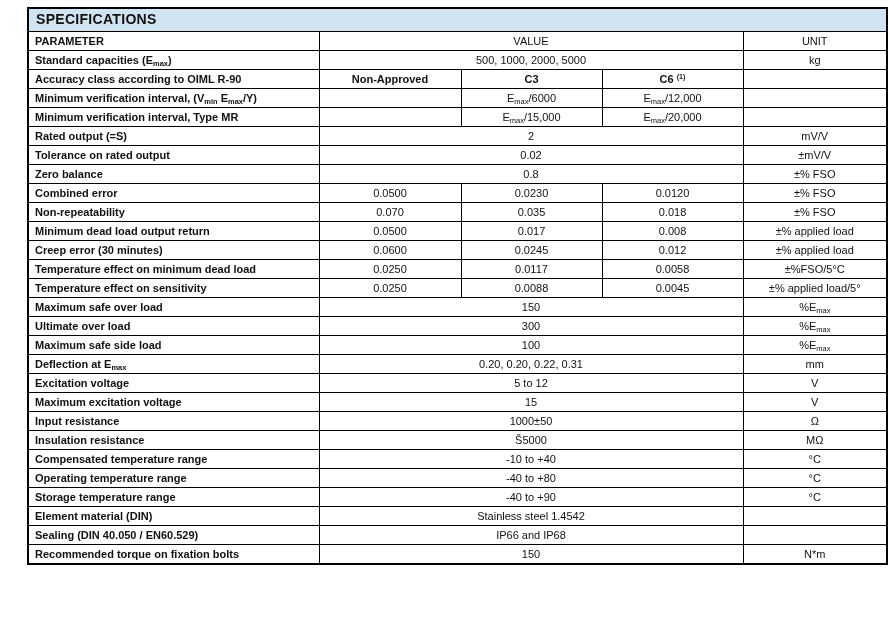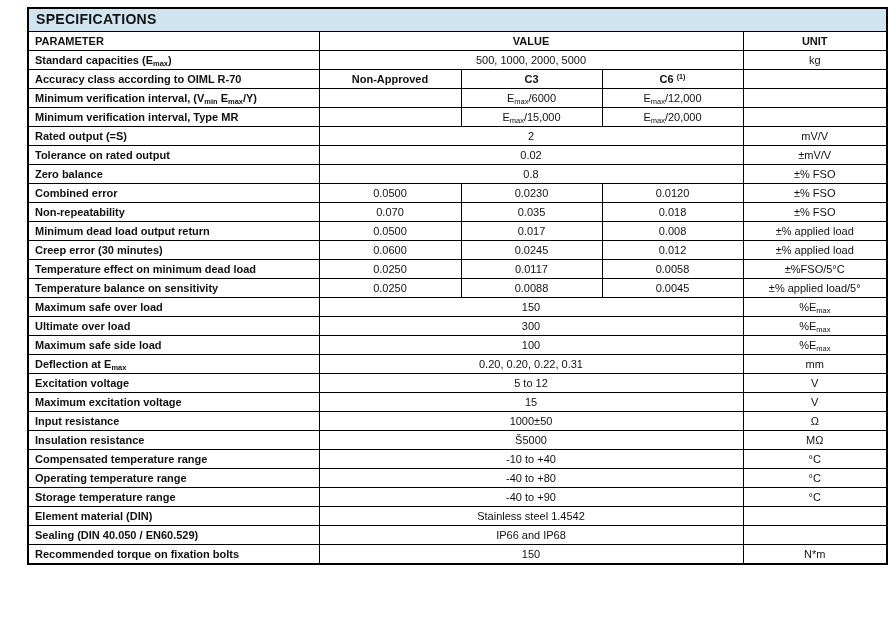--- a/index.html
+++ b/index.html
@@ -45,21 +45,21 @@
     padding-left: 7px;
     margin-top: 48px;
   }
   th.param-head, td.param {
     text-align: left;
     font-weight: bold;
     padding-left: 7px;
   }
   th.val-head, th.unit-head {
     text-align: center;
-    font-weight: bold;
+    font-weight: normal;
   }
   td.val, td.unit {
     text-align: center;
     font-weight: normal;
   }
   td.val.bold { font-weight: bold; }
   sub {
     font-size: 68%;
     vertical-align: baseline;
     position: relative;
@@ -95,21 +95,21 @@
         <th class="unit-head">UNIT</th>
       </tr>
     </thead>
     <tbody>
         <tr>
           <td class="param">Standard capacities (E<sub>max</sub>)</td>
           <td class="val" colspan="3">500, 1000, 2000, 5000</td>
           <td class="unit">kg</td>
         </tr>
         <tr>
-          <td class="param">Accuracy class according to OIML R-70</td>
+          <td class="param">Accuracy class according to OIML R-90</td>
           <td class="val bold">Non-Approved</td>
           <td class="val bold">C3</td>
           <td class="val bold">C6 <sup>(1)</sup></td>
           <td class="unit"></td>
         </tr>
         <tr>
           <td class="param">Minimum verification interval, (V<sub>min</sub> E<sub>max</sub>/Y)</td>
           <td class="val"></td>
           <td class="val">E<sub>max</sub>/6000</td>
           <td class="val">E<sub>max</sub>/12,000</td>
@@ -166,21 +166,21 @@
           <td class="unit">±% applied load</td>
         </tr>
         <tr>
           <td class="param">Temperature effect on minimum dead load</td>
           <td class="val">0.0250</td>
           <td class="val">0.0117</td>
           <td class="val">0.0058</td>
           <td class="unit">±%FSO/5°C</td>
         </tr>
         <tr>
-          <td class="param">Temperature balance on sensitivity</td>
+          <td class="param">Temperature effect on sensitivity</td>
           <td class="val">0.0250</td>
           <td class="val">0.0088</td>
           <td class="val">0.0045</td>
           <td class="unit">±% applied load/5°</td>
         </tr>
         <tr>
           <td class="param">Maximum safe over load</td>
           <td class="val" colspan="3">150</td>
           <td class="unit">%E<sub>max</sub></td>
         </tr>

